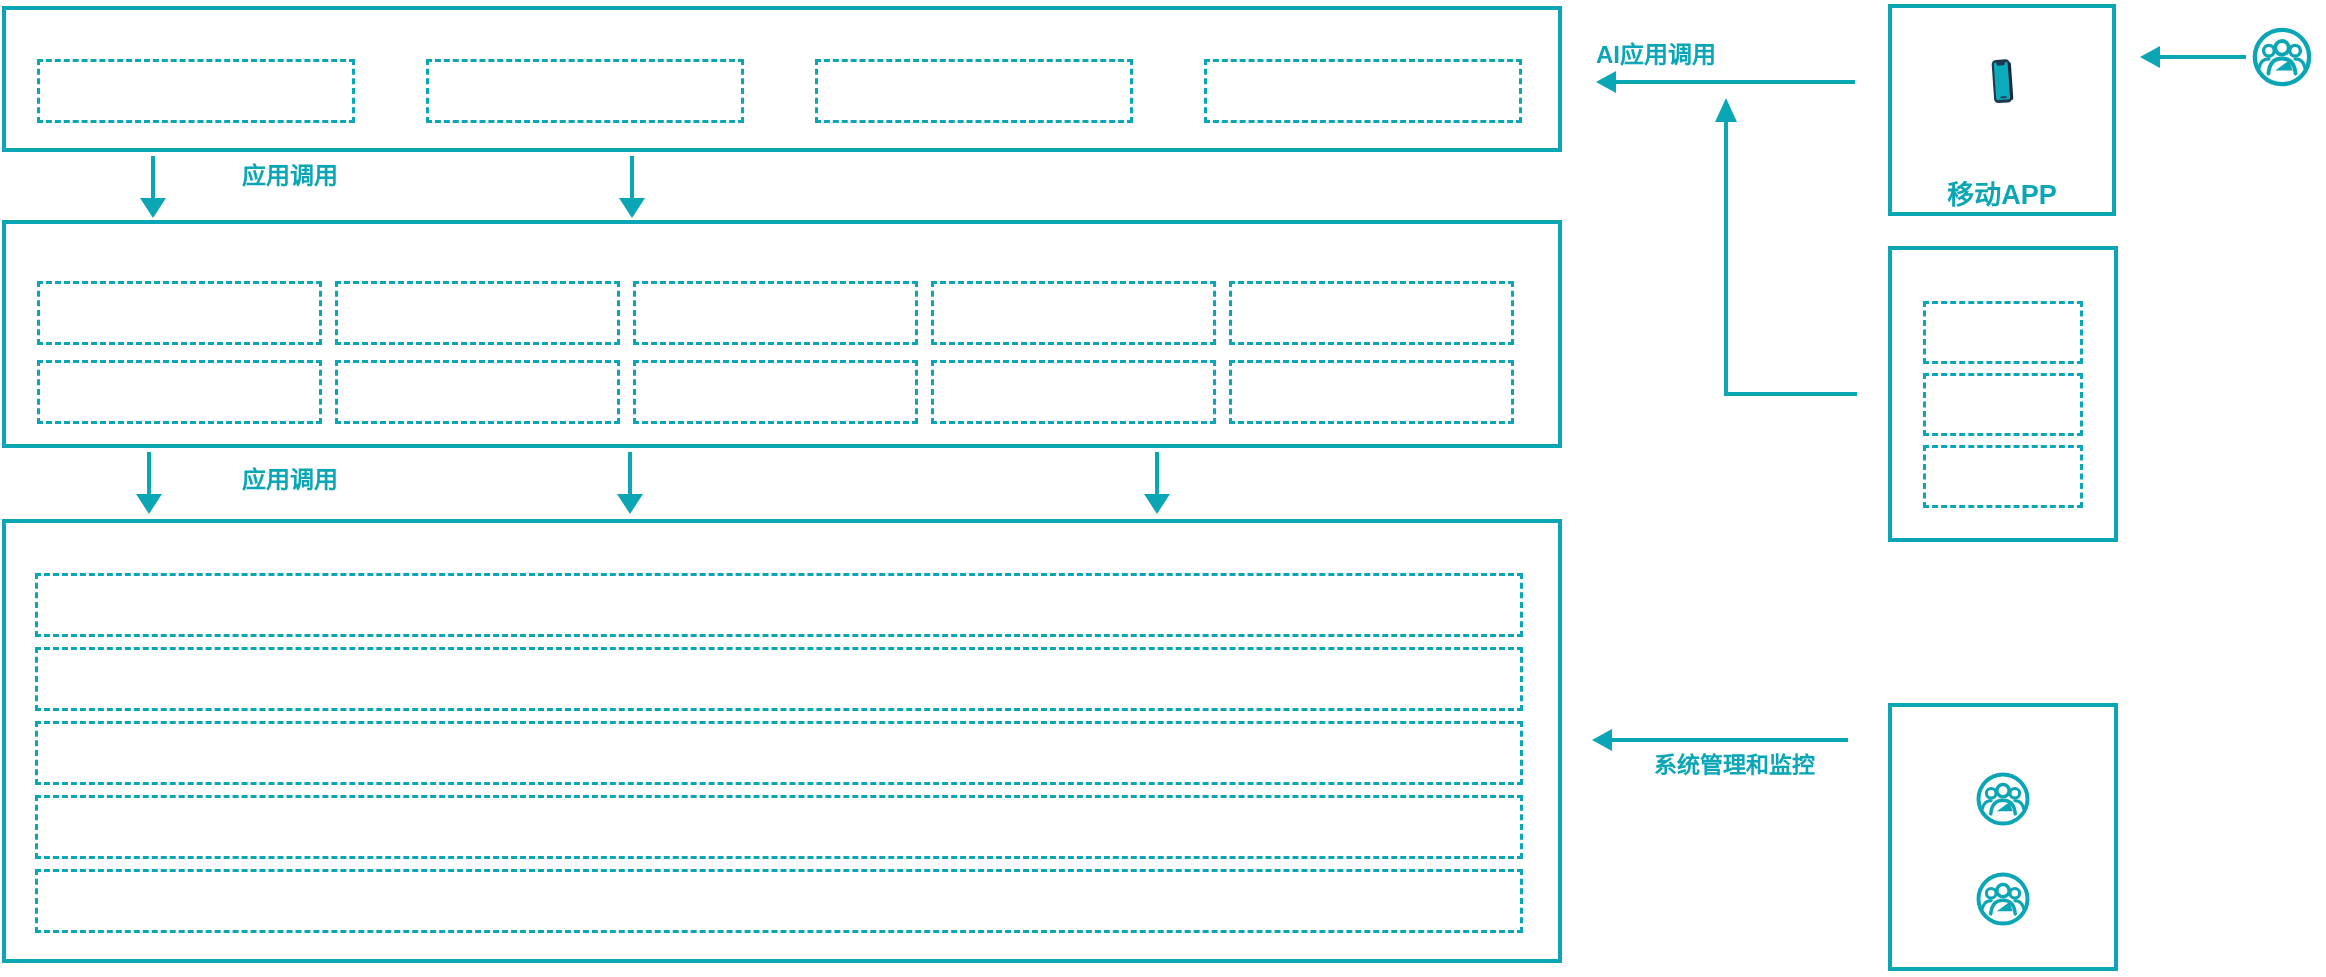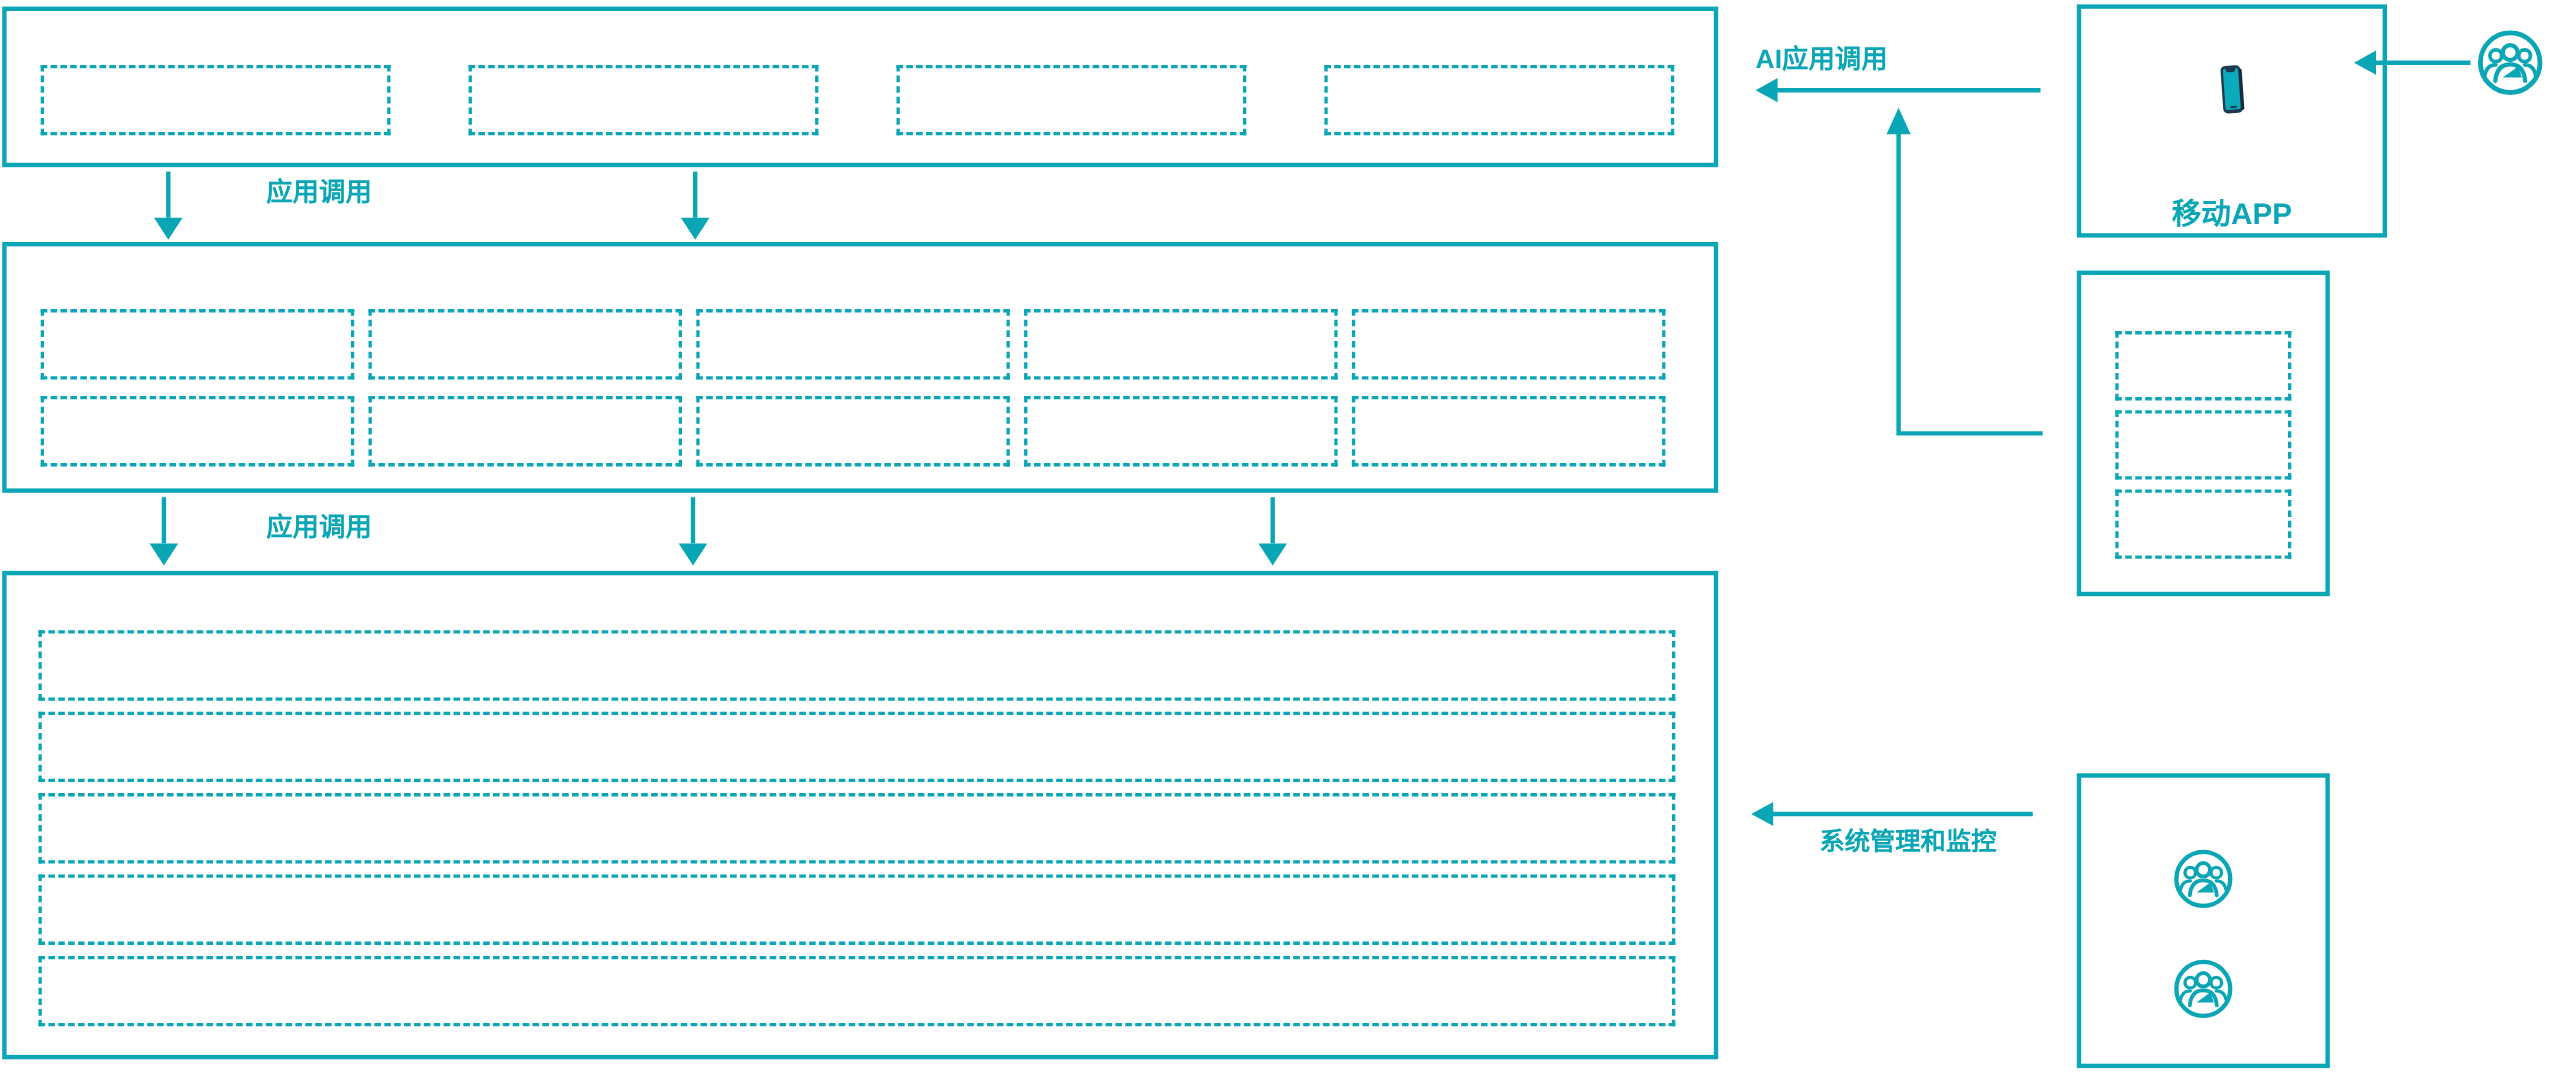--- a/index.html
+++ b/index.html
@@ -99,21 +99,21 @@
     <line x1="259" y1="13" x2="16" y2="13" stroke="#0BA6B6" stroke-width="4"></line>
     <polygon points="0,13 20,2 20,24" fill="#0BA6B6"></polygon>
   </svg>
   <div class="flow-label" style="left:1596px;top:40px;">AI应用调用</div>
 
   <svg class="arrow" style="left:1712px;top:96px;" width="150" height="304">
     <polyline points="145,298 14,298 14,24" fill="none" stroke="#0BA6B6" stroke-width="4"></polyline>
     <polygon points="14,2 3,26 25,26" fill="#0BA6B6"></polygon>
   </svg>
 
-  <div class="panel" id="app-box" style="left:1888px;top:4px;width:282px;height:212px;gap:47px;">
+  <div class="panel" id="app-box" style="left:1888px;top:4px;width:228px;height:212px;gap:47px;">
     <svg width="48" height="90" viewBox="0 0 48 90">
       <g transform="rotate(-4 24 45)">
         <rect x="7" y="3" width="34" height="81" rx="8" fill="#1E3A52"></rect>
         <rect x="37" y="9" width="6" height="71" rx="3" fill="#152B3E"></rect>
         <rect x="11" y="8" width="26" height="70" rx="3" fill="#0CABBB"></rect>
         <path d="M16 6 h16 v4 a4 4 0 0 1 -4 4 h-8 a4 4 0 0 1 -4 -4 z" fill="#1E3A52"></path>
         <rect x="19" y="72" width="12" height="3.5" rx="1.7" fill="#1E3A52"></rect>
       </g>
     </svg>
     <div class="app-label">移动APP</div>

